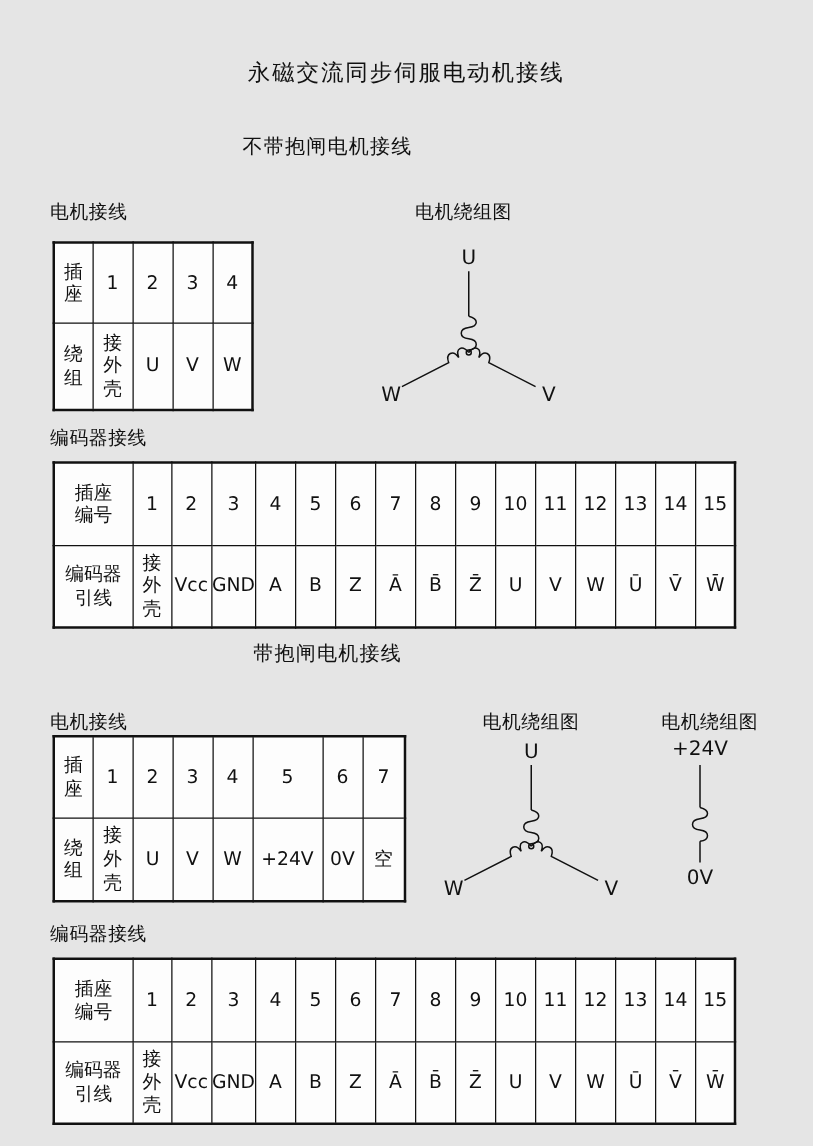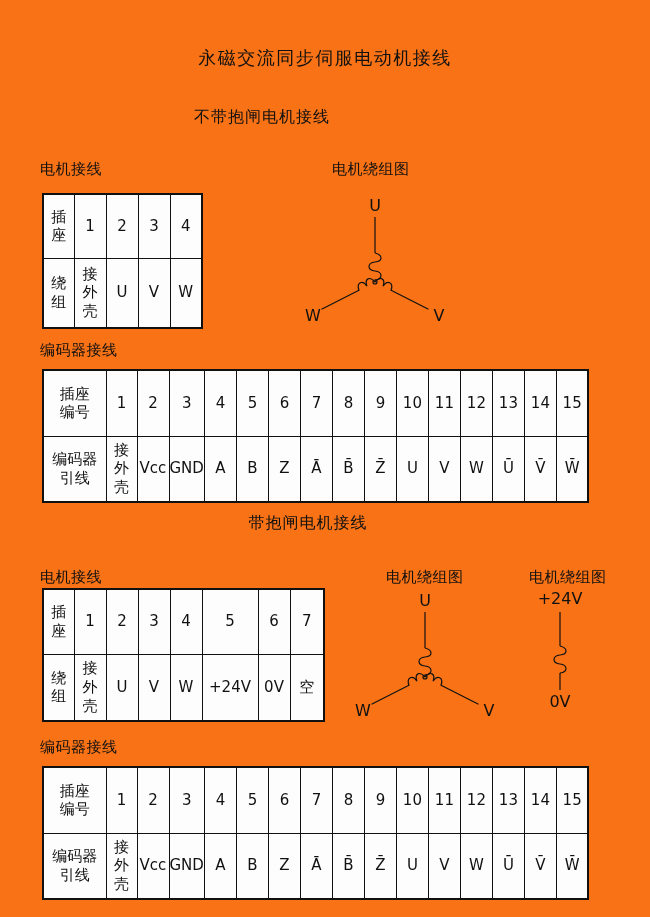--- a/index.html
+++ b/index.html
@@ -1,17 +1,17 @@
 <!DOCTYPE html>
 <html><head>
 <meta charset="utf-8">
 <style>
   html,body { margin:0; padding:0; background:#fff; }
   .page {
-    position:relative; width:650px; height:917px; background:#f97316;
+    position:relative; width:650px; height:917px; background:#e5e5e5;
     font-family:"DejaVu Sans", sans-serif; color:#111; overflow:hidden;
   }
   .abs { position:absolute; }
   .title { left:0; width:650px; text-align:center; font-size:18px; letter-spacing:1.5px; }
   .subtitle { left:0; width:524px; text-align:center; font-size:16px; letter-spacing:1px; }
   .lbl { font-size:15px; letter-spacing:0.5px; }
   table.t { border-collapse:collapse; table-layout:fixed; border:2px solid #111; background:#fdfdfd; }
   table.t td {
     border:1px solid #111; padding:0; text-align:center; vertical-align:middle;
     font-size:15px; line-height:1.25; white-space:pre-line; overflow:hidden;
@@ -139,21 +139,21 @@
       <td>U</td>
       <td>V</td>
       <td>W</td>
       <td>Ū</td>
       <td>V̄</td>
       <td>W̄</td>
     </tr>
   </tbody>
     </table>
 
-  <div class="abs subtitle" style="top:513px;padding-left:46px;">带抱闸电机接线</div>
+  <div class="abs subtitle" style="top:513px;">带抱闸电机接线</div>
 
   <div class="abs lbl" style="top:568px;left:40px;">电机接线</div>
   <div class="abs lbl" style="top:568px;left:386px;">电机绕组图</div>
   <div class="abs lbl" style="top:568px;left:529px;">电机绕组图</div>
 
   <table class="t abs" style="top:588px;left:42px;">
     <colgroup>
         <col style="width:31px">
         <col style="width:32px">
         <col style="width:32px">

